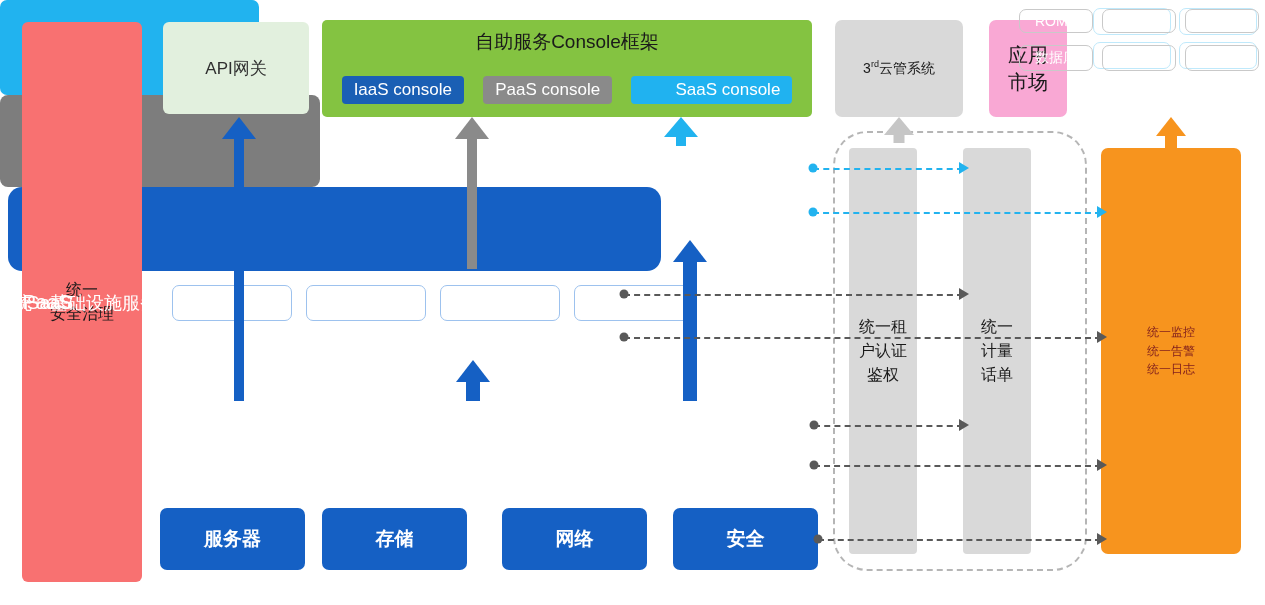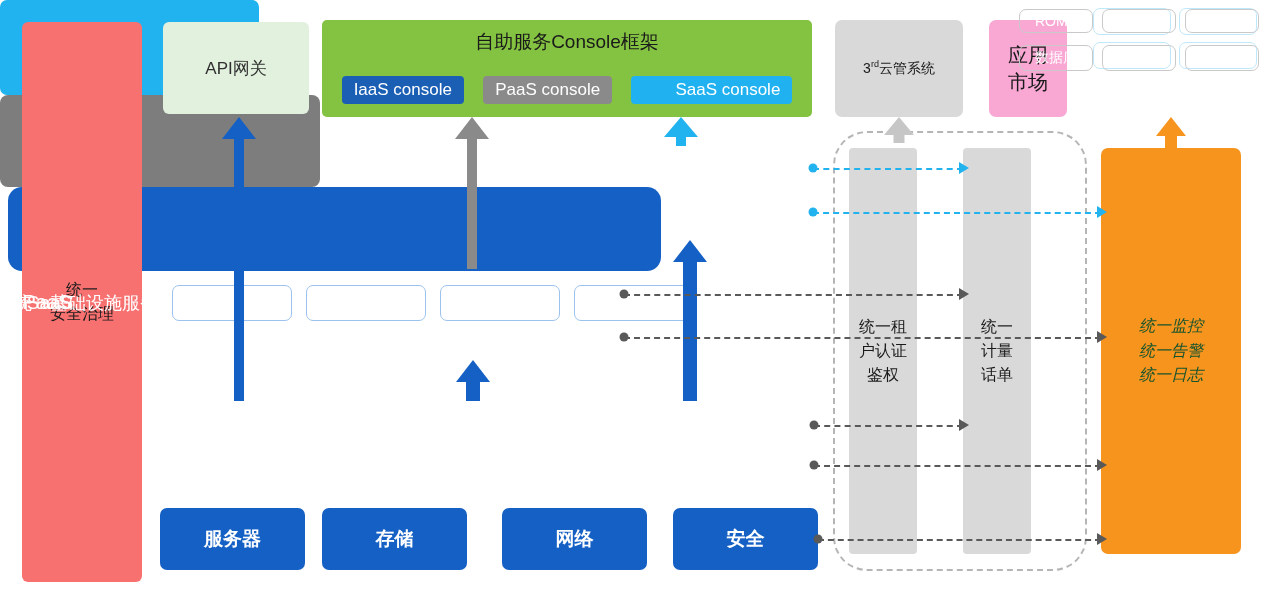--- a/index.html
+++ b/index.html
@@ -65,21 +65,21 @@
   .sup{font-size:9px;vertical-align:super;}
 
   
   .ops-head{
     left:1101px;top:20px;width:140px;height:97px;
     background:#f7941e;border-radius:7px;color:#1a1a1a;font-size:15px;line-height:1.4;
   }
   
   .ops-body{
     left:1101px;top:148px;width:140px;height:406px;
-    background:#f7941e;border-radius:7px;color:#14532d;font-size:16px;line-height:1.55;font-style:italic;
+    background:#f7941e;border-radius:7px;color:#7f1d1d;font-size:12px;line-height:1.55;
   }
 
   
   .saas-block{
     left:553px;top:145px;width:259px;height:95px;
     background:#21b3ef;border-radius:7px;display:block;
   }
   .saas-label{
     position:absolute;left:10px;top:0;height:100%;width:80px;
     display:flex;align-items:center;justify-content:center;

